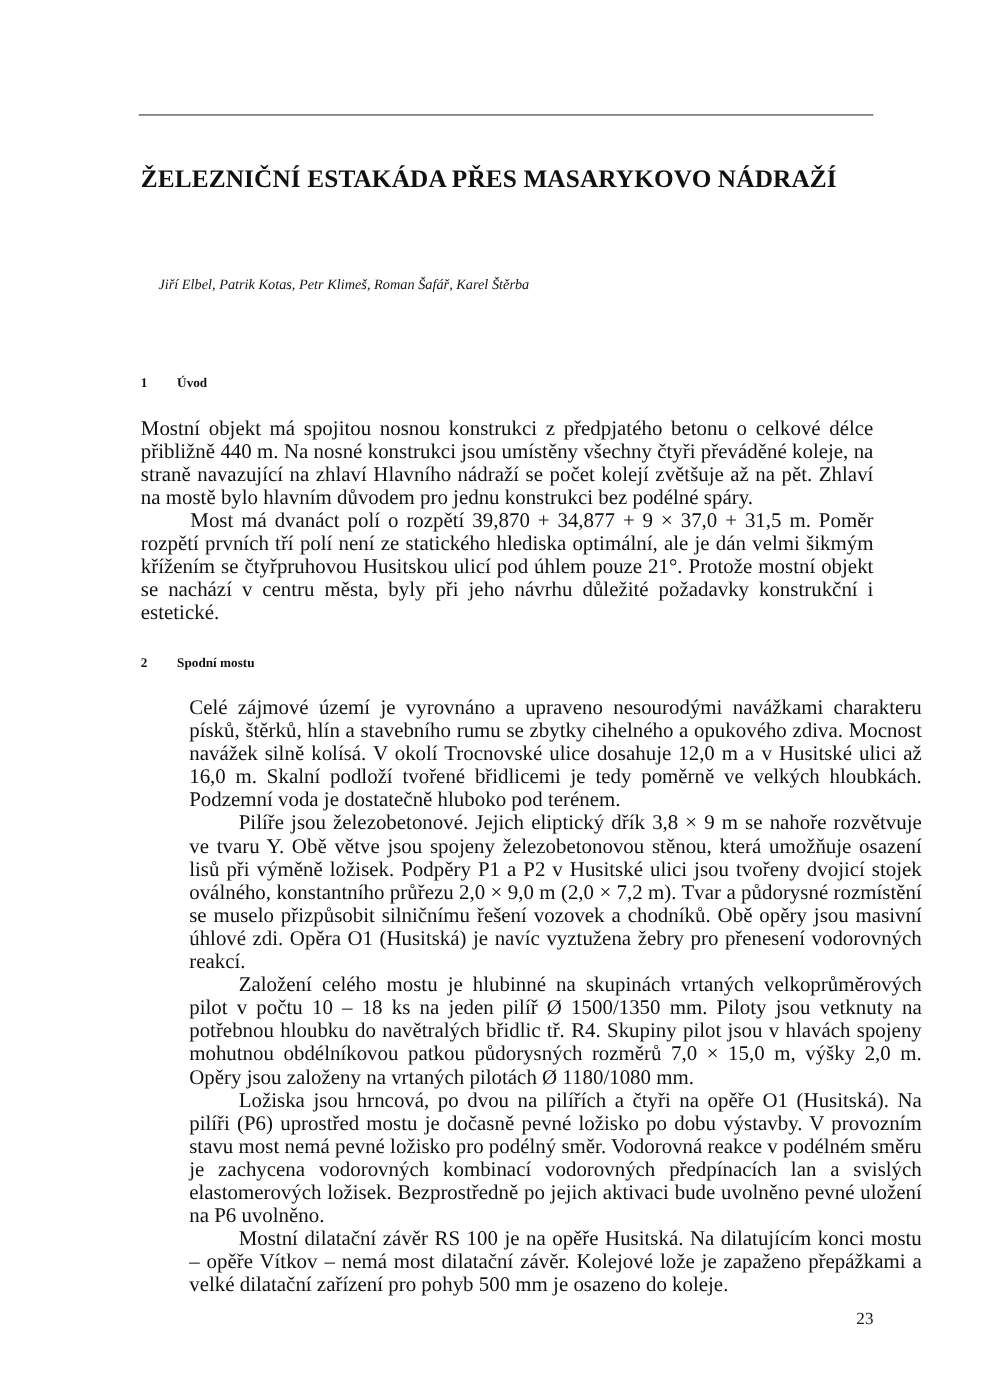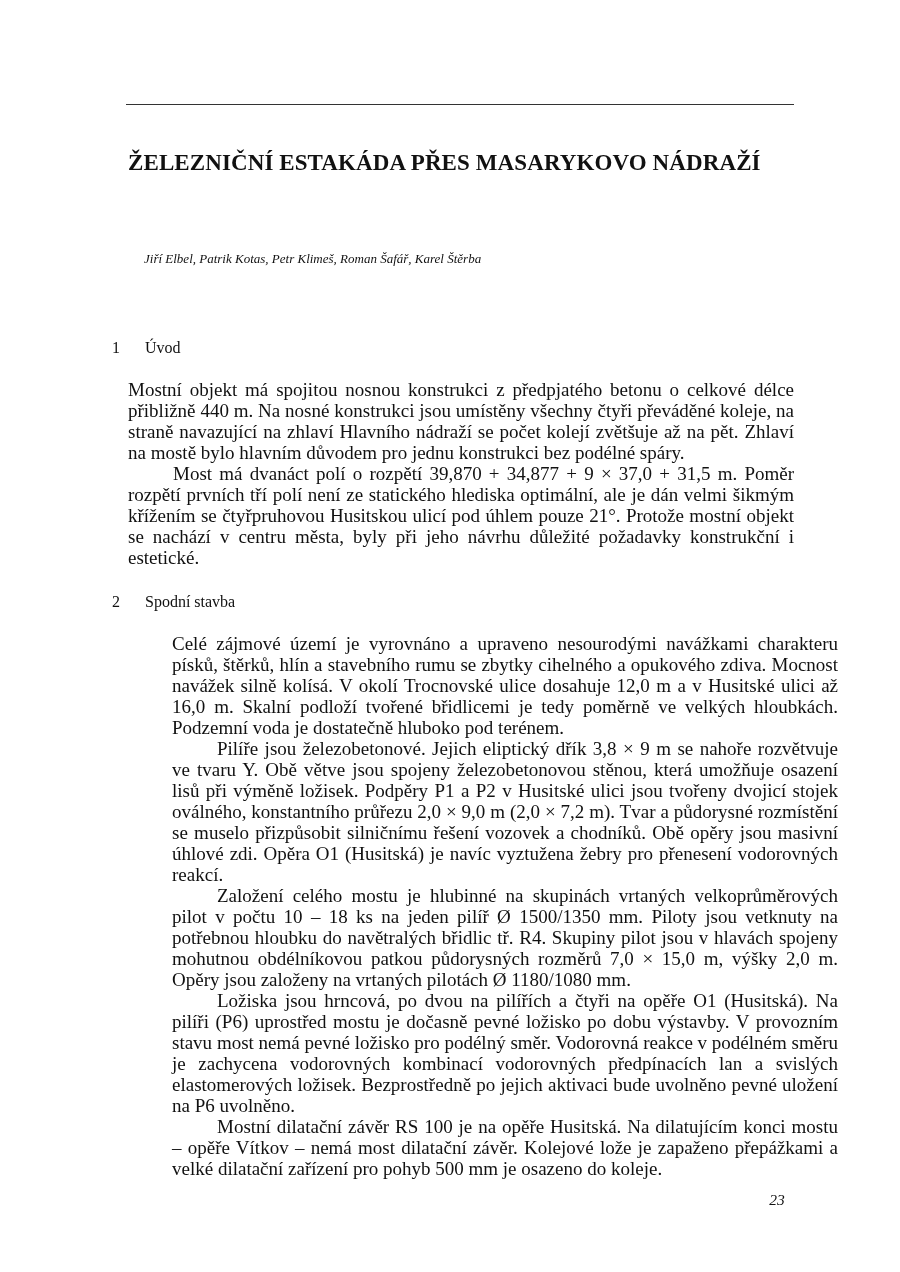--- a/index.html
+++ b/index.html
@@ -6,28 +6,28 @@
   body { width:900px; height:1272px; position:relative; overflow:hidden;
          font-family:"Liberation Serif", serif; color:#111111; }
   .header { position:absolute; left:126px; top:64px; width:668px; text-align:right;
             font-size:15.5px; line-height:19px; }
   .header .line2 { font-weight:bold; }
   .header-rule { position:absolute; left:126px; top:104px; width:668px; height:0;
                  border-top:1.3px solid #333; }
   .title { position:absolute; left:128px; top:149px; width:640px; font-weight:bold;
            font-size:23px; line-height:28px; letter-spacing:0.1px; }
   .authors { position:absolute; left:144px; top:247px; font-size:13px; line-height:24px;font-style:italic; }
-  .h1 { position:absolute; left:112px; font-weight:normal; font-size:16px; line-height:24px; }
+  .h1 { position:absolute; left:128px; font-weight:bold; font-size:12px; line-height:24px; }
   .h1 .num { display:inline-block; width:33px; }
   .para-block { position:absolute; left:128px; width:666px; font-size:19px; line-height:21px;
                 text-align:justify; }
   .para-block p { margin:0; }
   .para-block p.indent { text-indent:45px; }
-  .page-num { position:absolute; left:760px; top:1191px; width:34px; text-align:center;
-              font-size:15.5px;font-style:italic; }
+  .page-num { position:absolute; left:760px; top:1191px; width:34px; text-align:right;
+              font-size:15.5px; }
 </style>
 </head>
 <body>
 
 <div class="header">
 </div>
 <div class="header-rule"></div>
 
 <div class="title">ŽELEZNIČNÍ ESTAKÁDA PŘES MASARYKOVO NÁDRAŽÍ</div>
 
@@ -36,21 +36,21 @@
 <div class="h1" style="top:336px;">
   <span class="num">1</span><span>Úvod</span>
 </div>
 
 <div class="para-block" style="top:379px;">
   <p>Mostní objekt má spojitou nosnou konstrukci z předpjatého betonu o celkové délce přibližně 440 m. Na nosné konstrukci jsou umístěny všechny čtyři převáděné koleje, na straně navazující na zhlaví Hlavního nádraží se počet kolejí zvětšuje až na pět. Zhlaví na mostě bylo hlavním důvodem pro jednu konstrukci bez podélné spáry.</p>
   <p class="indent">Most má dvanáct polí o rozpětí 39,870 + 34,877 + 9 × 37,0 + 31,5 m. Poměr rozpětí prvních tří polí není ze statického hlediska optimální, ale je dán velmi šikmým křížením se čtyřpruhovou Husitskou ulicí pod úhlem pouze 21°. Protože mostní objekt se nachází v centru města, byly při jeho návrhu důležité požadavky konstrukční i estetické.</p>
 </div>
 
 <div class="h1" style="top:590px;">
-  <span class="num">2</span><span>Spodní stavba</span>
+  <span class="num">2</span><span>Spodní mostu</span>
 </div>
 
 <div class="para-block" style="top:633px;margin-left:44px;">
   <p>Celé zájmové území je vyrovnáno a upraveno nesourodými navážkami charakteru písků, štěrků, hlín a stavebního rumu se zbytky cihelného a opukového zdiva. Mocnost navážek silně kolísá. V okolí Trocnovské ulice dosahuje 12,0 m a v Husitské ulici až 16,0 m. Skalní podloží tvořené břidlicemi je tedy poměrně ve velkých hloubkách. Podzemní voda je dostatečně hluboko pod terénem.</p>
   <p class="indent">Pilíře jsou železobetonové. Jejich eliptický dřík 3,8 × 9 m se nahoře rozvětvuje ve tvaru Y. Obě větve jsou spojeny železobetonovou stěnou, která umožňuje osazení lisů při výměně ložisek. Podpěry P1 a P2 v Husitské ulici jsou tvořeny dvojicí stojek oválného, konstantního průřezu 2,0 × 9,0 m (2,0 × 7,2 m). Tvar a půdorysné rozmístění se muselo přizpůsobit silničnímu řešení vozovek a chodníků. Obě opěry jsou masivní úhlové zdi. Opěra O1 (Husitská) je navíc vyztužena žebry pro přenesení vodorovných reakcí.</p>
   <p class="indent">Založení celého mostu je hlubinné na skupinách vrtaných velkoprůměrových pilot v počtu 10 – 18 ks na jeden pilíř Ø 1500/1350 mm. Piloty jsou vetknuty na potřebnou hloubku do navětralých břidlic tř. R4. Skupiny pilot jsou v hlavách spojeny mohutnou obdélníkovou patkou půdorysných rozměrů 7,0 × 15,0 m, výšky 2,0 m. Opěry jsou založeny na vrtaných pilotách Ø 1180/1080 mm.</p>
   <p class="indent">Ložiska jsou hrncová, po dvou na pilířích a čtyři na opěře O1 (Husitská). Na pilíři (P6) uprostřed mostu je dočasně pevné ložisko po dobu výstavby. V provozním stavu most nemá pevné ložisko pro podélný směr. Vodorovná reakce v podélném směru je zachycena vodorovných kombinací vodorovných předpínacích lan a svislých elastomerových ložisek. Bezprostředně po jejich aktivaci bude uvolněno pevné uložení na P6 uvolněno.</p>
   <p class="indent">Mostní dilatační závěr RS 100 je na opěře Husitská. Na dilatujícím konci mostu – opěře Vítkov – nemá most dilatační závěr. Kolejové lože je zapaženo přepážkami a velké dilatační zařízení pro pohyb 500 mm je osazeno do koleje.</p>
 </div>
 

